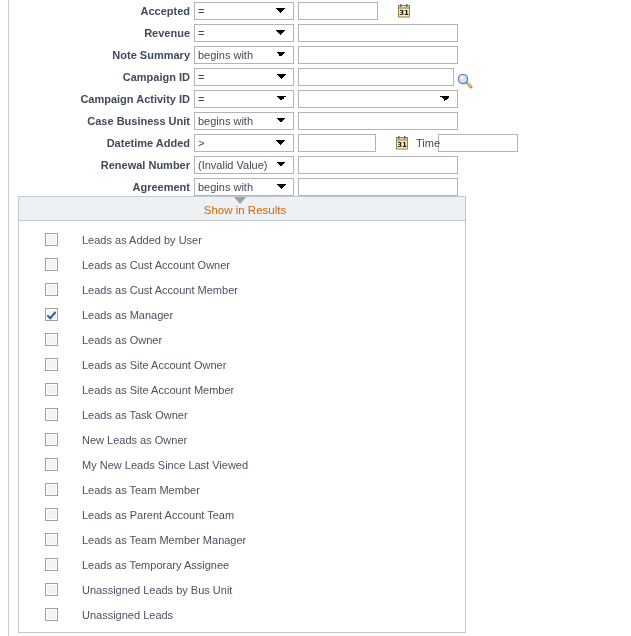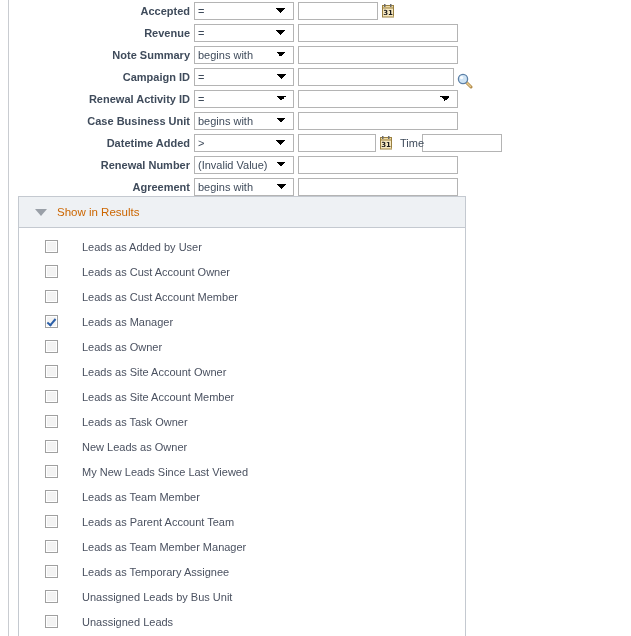--- a/index.html
+++ b/index.html
@@ -96,21 +96,21 @@
   input.w156 { width: 156px; }
   input.w78  { width: 78px; }
 
   .gap { width: 4px; flex: 0 0 auto; }
 
   
   .cal-icon {
     width: 13px;
     height: 14px;
     flex: 0 0 auto;
-    margin-left: 4px;
+    margin-left: 20px;
     position: relative;
     display: inline-block;
   }
   .time-label {
     font-weight: normal;
     font-size: 11px;
     color: #3f4b5b;
     margin-left: 7px;
     margin-right: -2px;
     position: relative;
@@ -132,27 +132,28 @@
   .panel {
     position: absolute;
     left: 18px;
     top: 196px;
     width: 448px;
     border: 1px solid #c4c9d0;
     background: #ffffff;
     box-sizing: border-box;
   }
   .panel-header {
-    height: 31px;
+    height: 24px;
     background: #eef1f4;
     border-bottom: 1px solid #c4c9d0;
     display: flex;
     align-items: center;
-    padding-left: 16px;
-    box-sizing: border-box;
+    padding-left: 6px;
+    box-sizing: border-box;
+    flex-direction: column;
   }
   .collapse-tri {
     width: 0;
     height: 0;
     border-left: 6px solid transparent;
     border-right: 6px solid transparent;
     border-top: 7px solid #9aa0a8;
     margin-right: 10px;
     flex: 0 0 auto;
   }
@@ -238,21 +239,21 @@
       <span class="gap"></span>
       <input type="text" class="txt w156" style="">
       <span class="lookup-icon"><svg width="16" height="16" viewBox="0 0 16 16" xmlns="http://www.w3.org/2000/svg">
           <line x1="8.5" y1="8.5" x2="14" y2="14" stroke="#b08a4a" stroke-width="3" stroke-linecap="round"></line>
           <line x1="9" y1="9" x2="13.5" y2="13.5" stroke="#e8c98c" stroke-width="1.4" stroke-linecap="round"></line>
           <circle cx="6" cy="6" r="4.6" fill="#cfe4f5" stroke="#5b7fa6" stroke-width="1.3"></circle>
           <circle cx="4.6" cy="4.6" r="1.7" fill="#ffffff" opacity="0.85"></circle>
         </svg></span>
     </div>
     <div class="row">
-      <div class="lbl">Renewal Activity ID</div>
+      <div class="lbl">Campaign Activity ID</div>
       <select class="op"><option value="=">=</option><option value="not =">not =</option><option value="&gt;">&gt;</option><option value="&gt;=">&gt;=</option><option value="&lt;">&lt;</option><option value="&lt;=">&lt;=</option><option value="begins with">begins with</option><option value="contains">contains</option><option value="between">between</option><option value="in">in</option><option value="(Invalid Value)">(Invalid Value)</option></select>
       <span class="gap"></span>
       <select class="plain wide"><option value=""></option></select>
     </div>
     <div class="row">
       <div class="lbl">Case Business Unit</div>
       <select class="op"><option value="=">=</option><option value="not =">not =</option><option value="&gt;">&gt;</option><option value="&gt;=">&gt;=</option><option value="&lt;">&lt;</option><option value="&lt;=">&lt;=</option><option value="begins with" selected="">begins with</option><option value="contains">contains</option><option value="between">between</option><option value="in">in</option><option value="(Invalid Value)">(Invalid Value)</option></select>
       <span class="gap"></span>
       <input type="text" class="txt w160" style="">
     </div>

